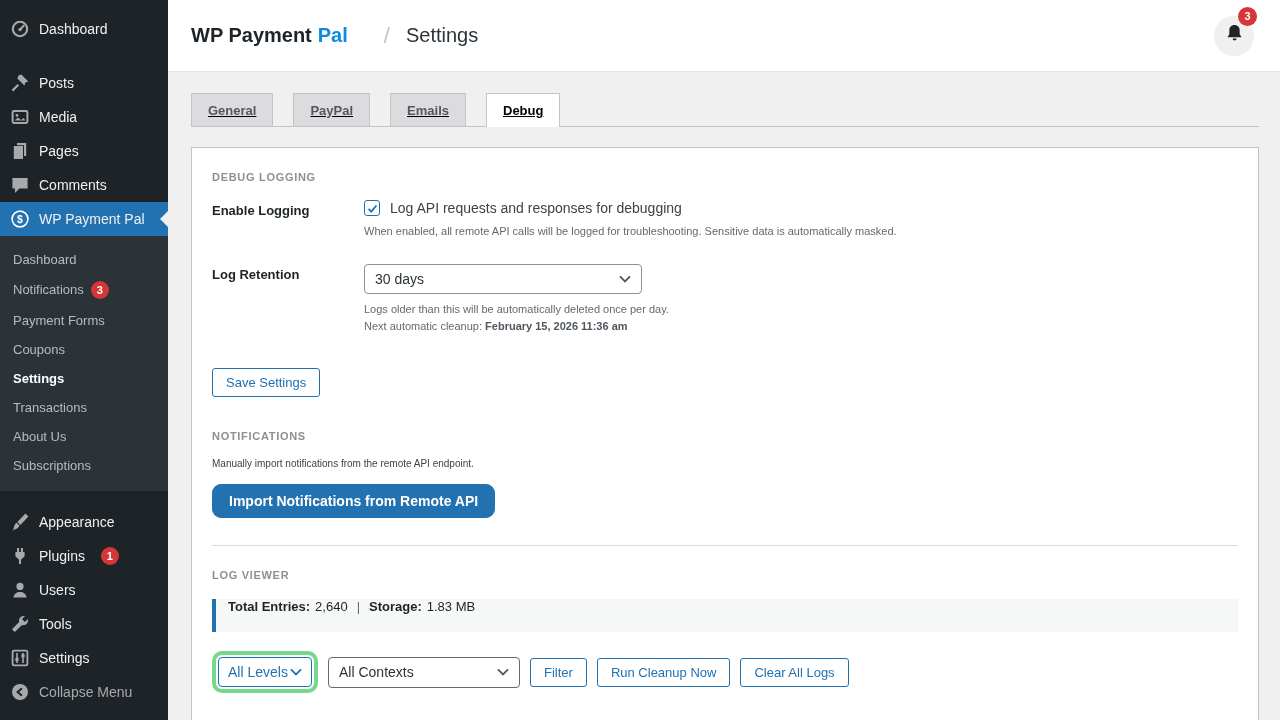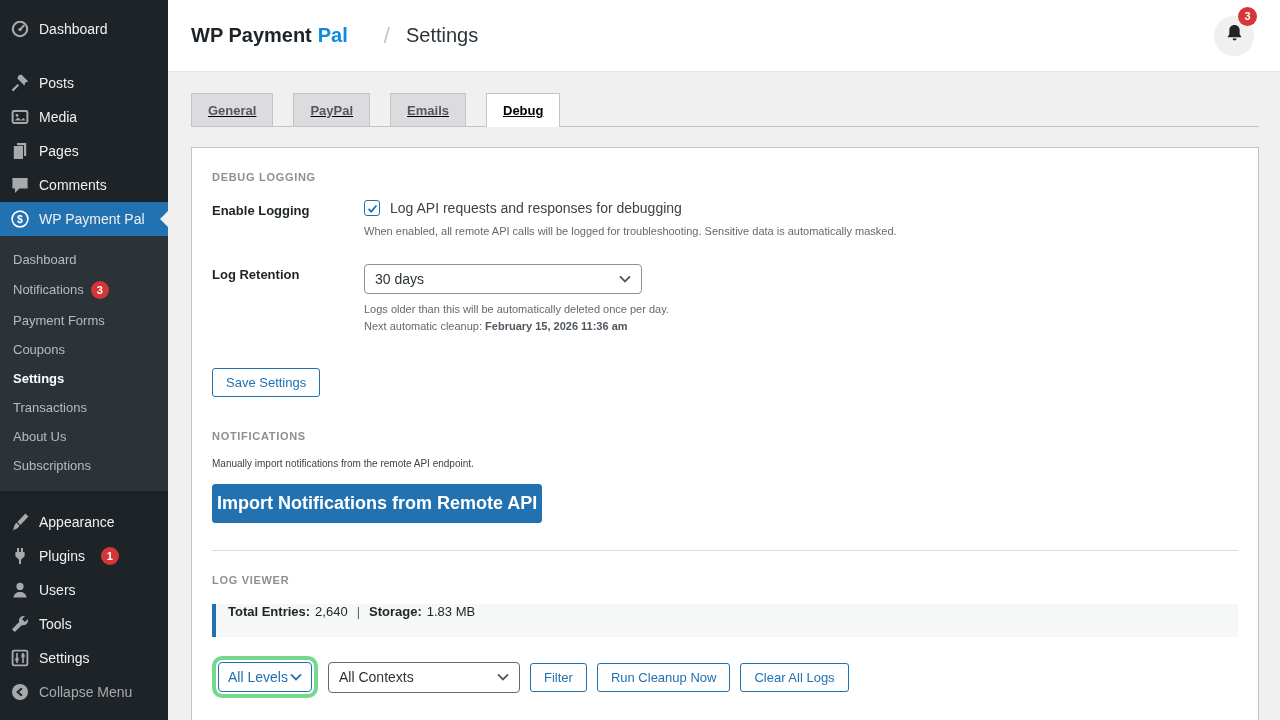--- a/index.html
+++ b/index.html
@@ -61,21 +61,21 @@
   .help + .help{margin-top:5px;}
   .help b{color:#50575e;}
   .select{height:30px;background:#fff;border:1px solid #8c8f94;border-radius:4px;display:flex;align-items:center;justify-content:space-between;padding:0 10px;font-size:14px;color:#2c3338;cursor:pointer;}
   .select .chev{width:12px;height:8px;display:flex;color:#50575e;}
   .select .chev svg{width:100%;height:100%;}
   #retention-select{width:278px;}
   .btn-secondary{display:inline-block;background:#fff;border:1px solid var(--accent);color:var(--accent);border-radius:3px;padding:6px 13px;font-size:13px;font-family:inherit;cursor:pointer;}
   .save-btn{margin-top:36px;}
   .sec-notifications{margin-top:33px;}
   .desc{font-size:10px;color:#3c434a;margin-top:16px;}
-  .btn-primary{display:inline-block;background:var(--accent);border:1px solid var(--accent);color:#fff;border-radius:3px;padding:8px 4px;font-size:18px;font-weight:600;font-family:inherit;cursor:pointer;margin-top:15px;}
+  .btn-primary{display:inline-block;background:var(--accent);border:1px solid var(--accent);color:#fff;border-radius:9px;padding:8px 16px;font-size:14px;font-weight:600;font-family:inherit;cursor:pointer;margin-top:15px;}
   .divider{border:none;border-top:1px solid #dcdcde;margin:27px 0 0;}
   .sec-logviewer{margin-top:23px;}
   .stats{margin-top:18px;background:#f6f7f7;border-left:4px solid var(--accent);height:33px;display:flex;align-items:flex-start;padding:0 12px;font-size:13px;color:#1d2327;}
   .stats b{font-weight:700;}
   .stats .v{margin-left:5px;}
   .stats .sep{color:#646970;margin:0 9px;}
   .filter-row{margin-top:19px;display:flex;align-items:center;gap:10px;}
   .ring{border:4px solid var(--green);border-radius:10px;padding:2px;}
   #level-select{width:94px;border-color:var(--accent);color:var(--accent);padding:0 9px;}
   #level-select .chev{color:var(--accent);}

